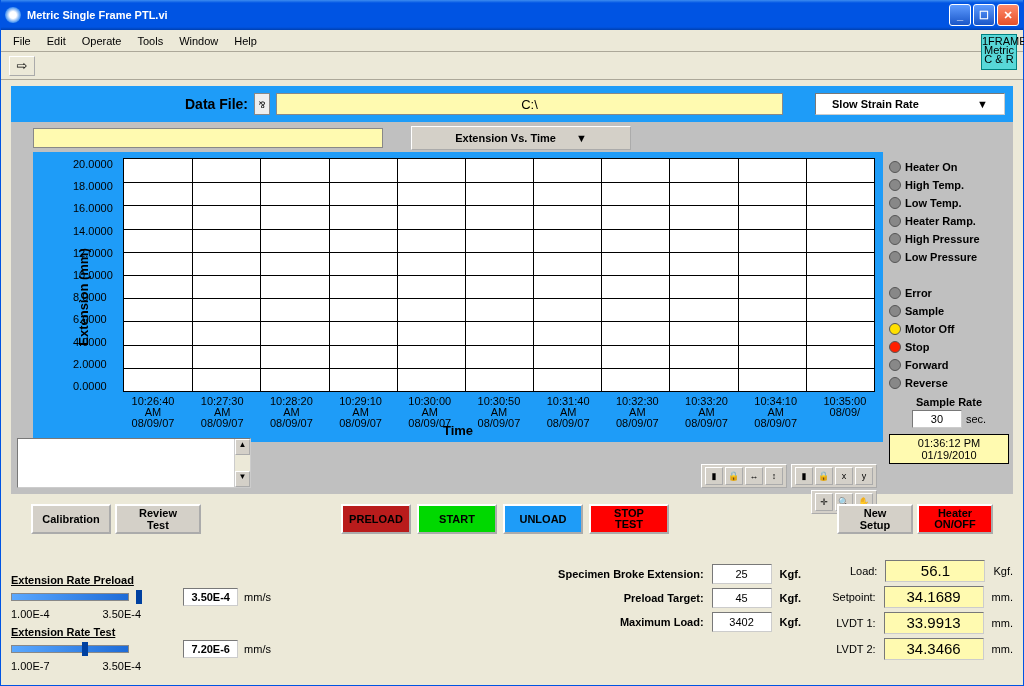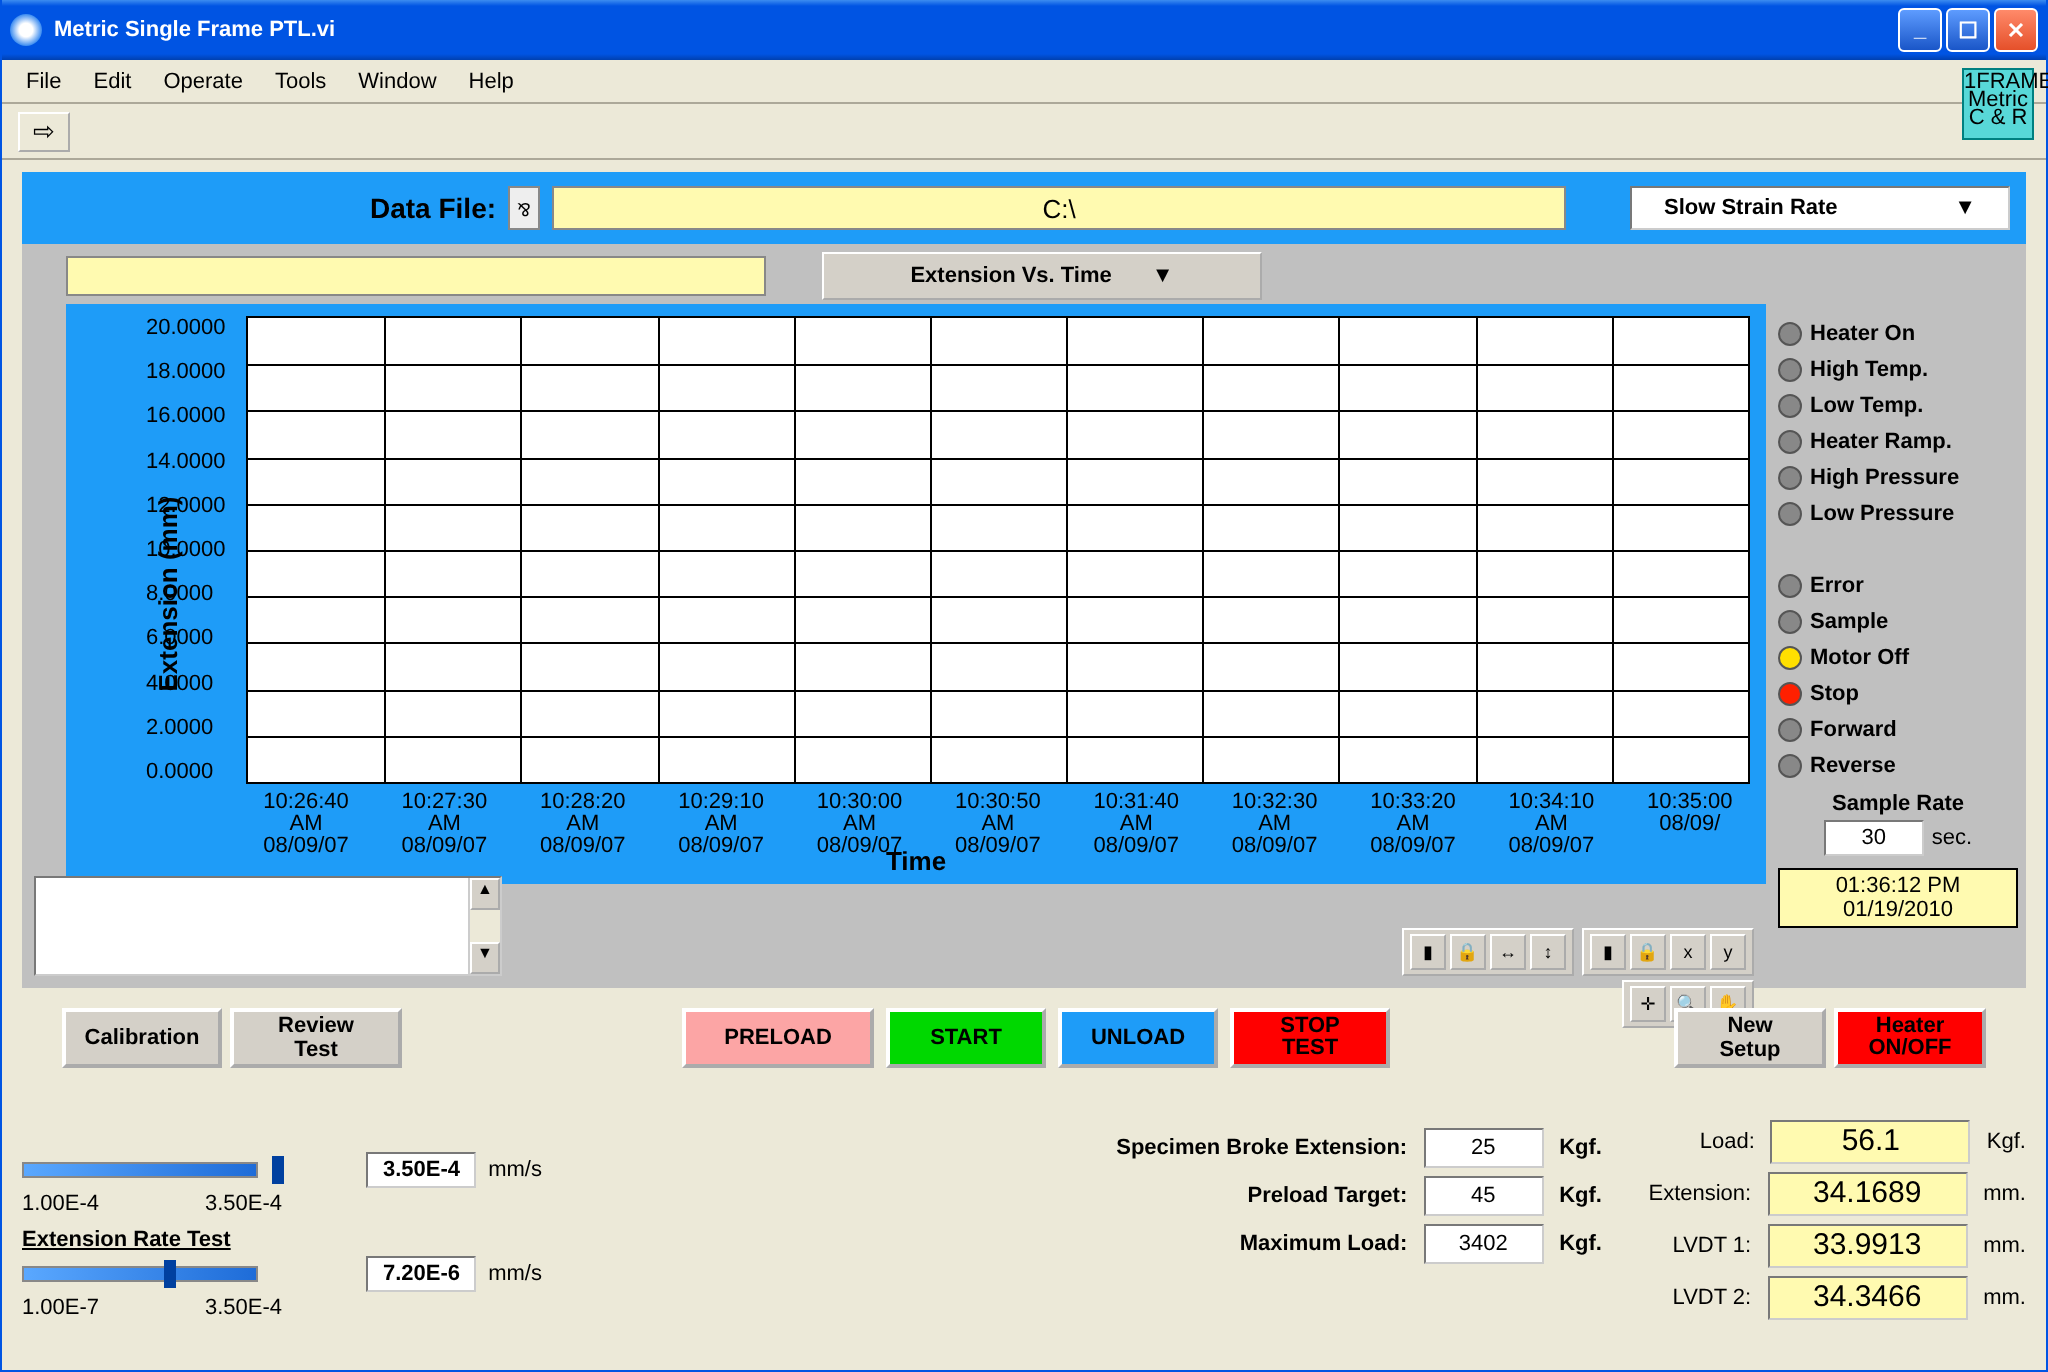--- a/index.html
+++ b/index.html
@@ -46,21 +46,21 @@
 .led-red{background:#ff2000}
 .sample-rate{margin-top:4px;text-align:center;font-weight:bold}
 .sr-box{display:flex;align-items:center;justify-content:center;gap:4px;margin-top:2px}
 .sr-val{width:50px;height:18px;background:#fff;border:1px inset #ccc;text-align:center;line-height:16px}
 .clock{margin-top:6px;border:1px solid #000;background:#fffab0;text-align:center;font-size:10px;padding:2px;line-height:12px}
 .palette{position:absolute;right:136px;bottom:6px;display:flex;gap:4px}
 .palette-group{display:flex;background:#d4d0c8;border:1px outset #fff;padding:2px}
 .pal-btn{width:18px;height:18px;background:#d4d0c8;border:1px outset #fff;margin:0 1px;font-size:9px;text-align:center;line-height:16px}
 .button-row{position:absolute;left:30px;right:30px;top:502px;height:34px;display:flex;align-items:center}
 .btn3d{height:30px;background:#d4d0c8;border:2px outset #fff;display:flex;align-items:center;justify-content:center;font-weight:bold;font-size:11px;text-align:center;padding:0 10px;cursor:pointer}
-.btn-preload{background:#fca5a5;width:96px}
+.btn-preload{background:#b91c1c;width:70px}
 .btn-start{background:#00d800;width:80px}
 .btn-unload{background:#1e9cf8;width:80px}
 .btn-stop{background:#ff0000;width:80px;line-height:11px}
 .btn-heater{background:#ff0000;width:76px;line-height:11px}
 .bottom{position:absolute;left:10px;right:10px;top:554px;bottom:6px}
 .sliders{position:absolute;left:0;top:20px;width:260px}
 .slider-block{margin-bottom:6px}
 .slider-title{font-weight:bold;text-decoration:underline;font-size:11px}
 .slider-row{display:flex;align-items:center;gap:6px;margin-top:2px}
 .slider-track{width:130px;height:8px;background:linear-gradient(to right,#5aa8ff,#1e6cd8);border:1px solid #888;position:relative}
@@ -288,20 +288,21 @@
     <div class="btn3d" style="width:76px">New Setup</div>
     <div style="width:4px"></div>
     <div class="btn3d btn-heater">
         <span>Heater ON/OFF</span>
       </div>
   </div>
 
   <div class="bottom">
     <div class="sliders">
       <div class="slider-block">
+        <div class="slider-title">Extension Rate Preload</div>
         <div class="slider-row">
           <div class="slider-track">
               <div class="slider-thumb" style="left:124px"></div>
             </div>
           <div style="width:46px"></div>
           <div class="slider-val">3.50E-4</div>
           <span>mm/s</span>
         </div>
         <div class="slider-ticks">
             <span>1.00E-4</span>
@@ -343,21 +344,21 @@
         </div>
     </div>
 
     <div class="readouts">
       <div class="ro-row">
           <span>Load:</span>
           <div class="ro-val">56.1</div>
           <span>Kgf.</span>
         </div>
       <div class="ro-row">
-          <span>Extension:</span>
+          <span>Setpoint:</span>
           <div class="ro-val">34.1689</div>
           <span>mm.</span>
         </div>
       <div class="ro-row">
           <span>LVDT 1:</span>
           <div class="ro-val">33.9913</div>
           <span>mm.</span>
         </div>
       <div class="ro-row">
           <span>LVDT 2:</span>

